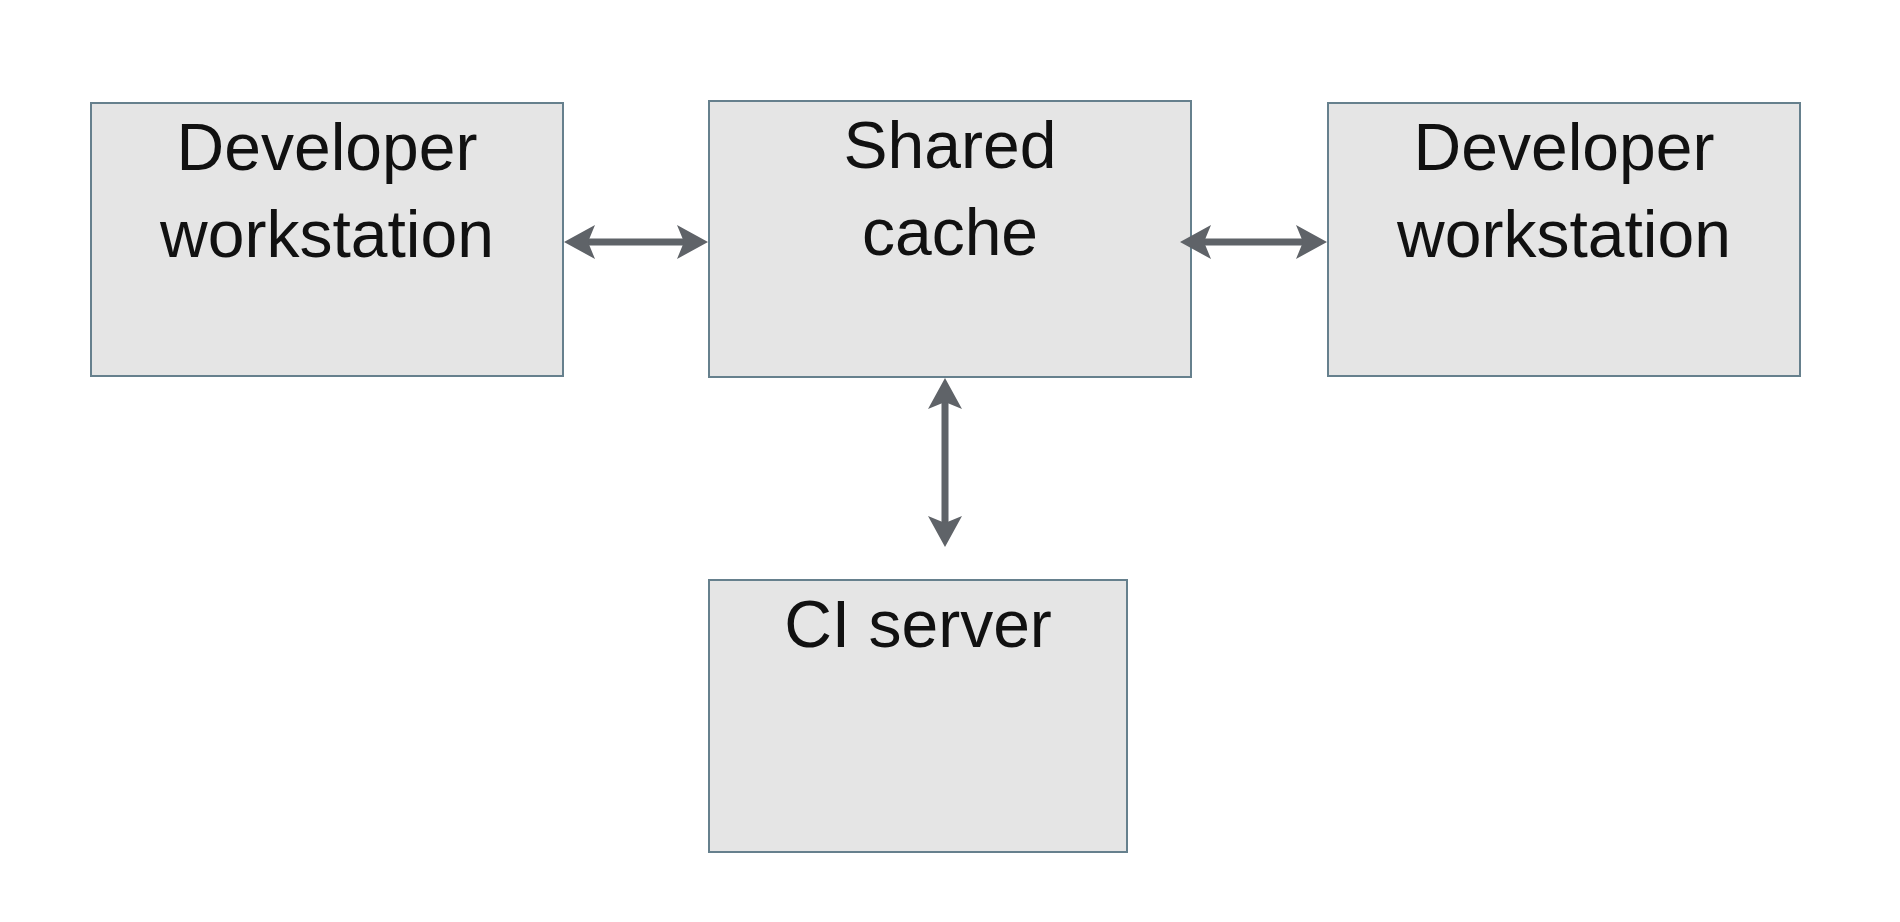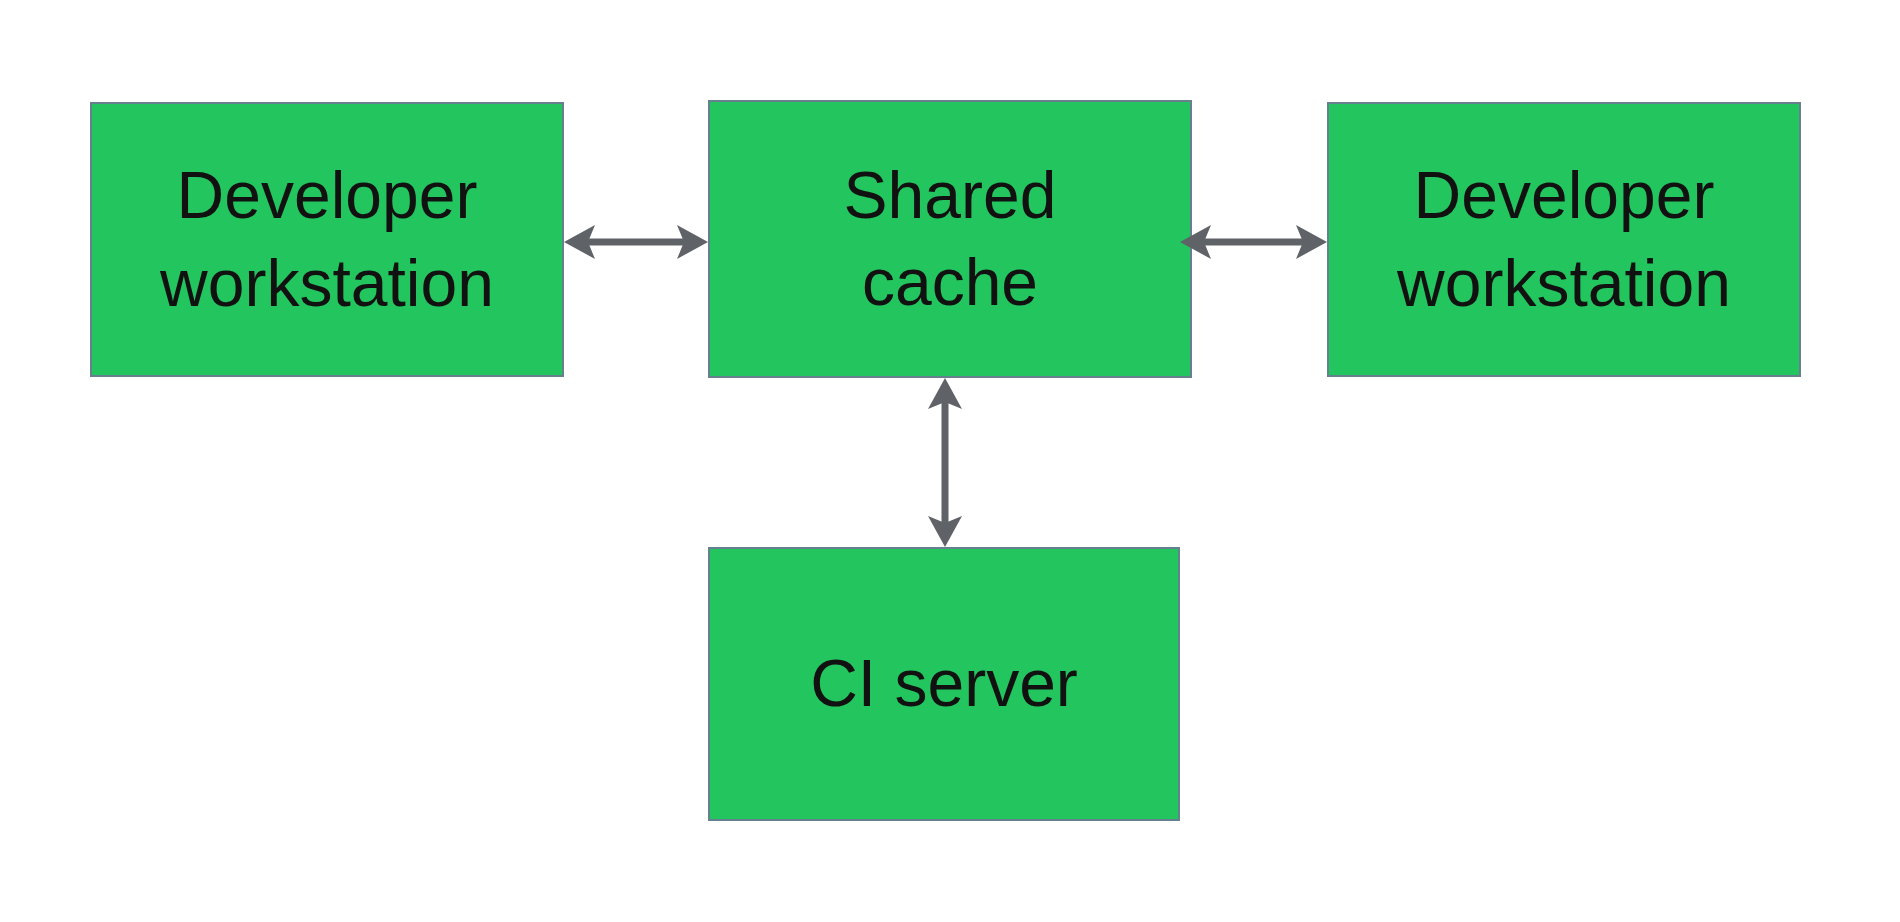--- a/index.html
+++ b/index.html
@@ -10,39 +10,38 @@
   .canvas {
     position: relative;
     width: 1900px;
     height: 922px;
     background: #ffffff;
     overflow: hidden;
     font-family: "Liberation Sans", sans-serif;
   }
   .node {
     position: absolute;
-    background: #22c55e;
+    background: #e5e5e5;
     border: 2px solid #66808d;
     box-sizing: border-box;
     display: flex;
-    align-items: center;
     justify-content: center;
   }
   .node-label {
     font-size: 66px;
     line-height: 1.32;
     color: #111111;
     text-align: center;
     white-space: pre-line;
     letter-spacing: 0px;
   }
   .node-dev-left   { left: 90px;   top: 102px; width: 474px; height: 275px; }
   .node-shared     { left: 708px;  top: 100px; width: 484px; height: 278px; }
   .node-dev-right  { left: 1327px; top: 102px; width: 474px; height: 275px; }
-  .node-ci         { left: 708px;  top: 547px; width: 472px; height: 274px; }
+  .node-ci         { left: 708px;  top: 579px; width: 420px; height: 274px; }
   .arrow {
     position: absolute;
     display: block;
   }
   .arrow-h-left  { left: 564px;  top: 220px; }
   .arrow-h-right { left: 1180px; top: 220px; }
   .arrow-v       { left: 923px;  top: 378px; }
   .arrow polygon, .arrow rect {
     fill: #5f6368;
     stroke: none;

